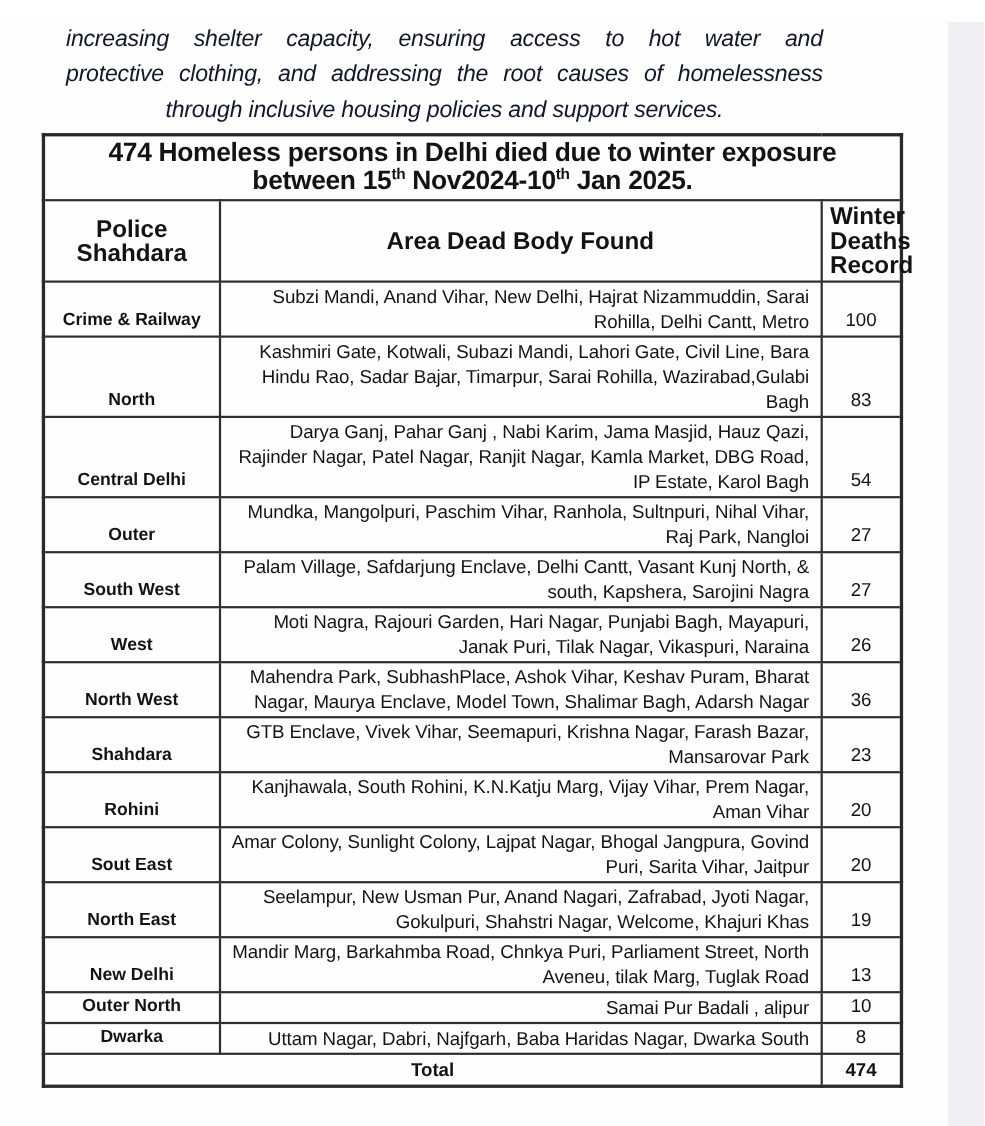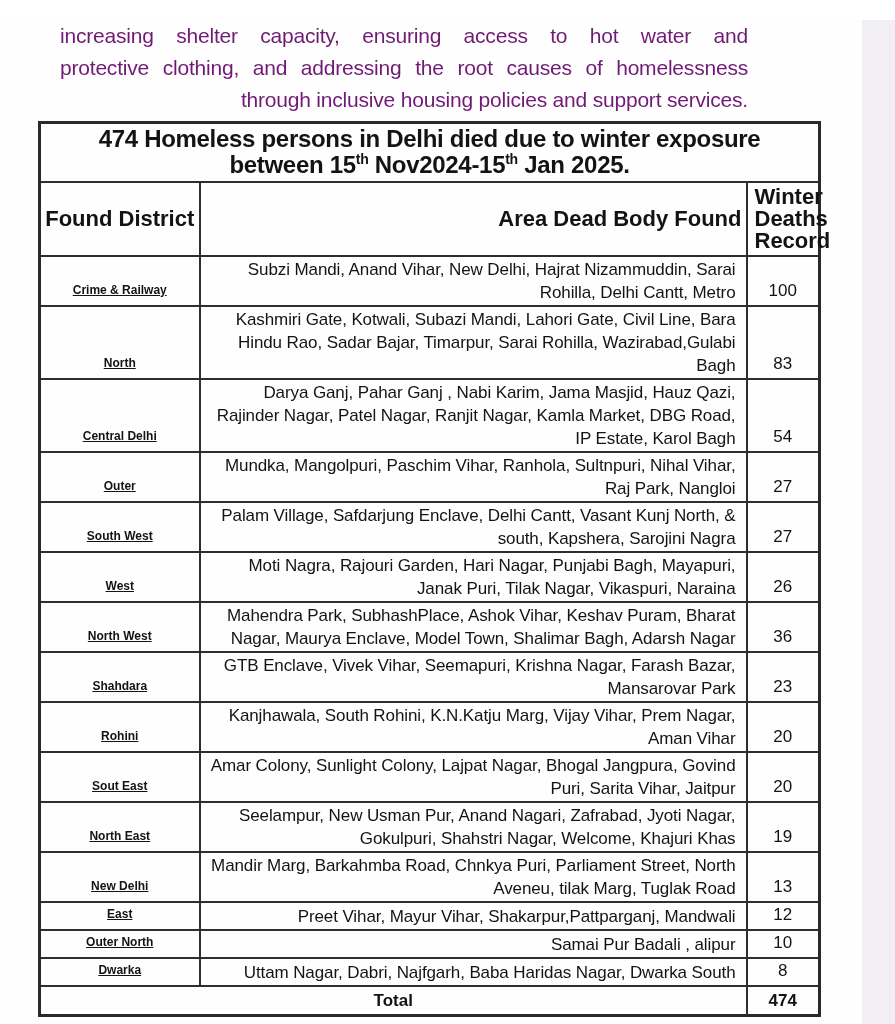--- a/index.html
+++ b/index.html
@@ -25,29 +25,30 @@
     left: 862px;
     width: 33px;
     height: 1024px;
     background: #f1eef4;
   }
   .intro {
     margin: 20px 150px 0 60px;
     width: 688px;
     font-size: 21px;
     line-height: 32px;
-    color: #701a75;
+    color: #0f172a;
     letter-spacing: -0.2px;
+    font-style: italic;
   }
   .intro .jline {
     text-align: justify;
     text-align-last: justify;
   }
   .intro .lline {
-    text-align: right;
+    text-align: center;
   }
   table.deaths {
     border-collapse: collapse;
     table-layout: fixed;
     margin: 5px 0 0 38px;
     width: 780px;
     border: 3px solid #2a2a2a;
   }
   table.deaths col.c-district { width: 160px; }
   table.deaths col.c-area     { width: 547px; }
@@ -70,30 +71,29 @@
     line-height: 0;
   }
   th.hdr {
     font-size: 22px;
     font-weight: bold;
     line-height: 22px;
     vertical-align: middle;
     padding: 3px 4px;
   }
   th.hdr-district { text-align: center; height: 66px; }
-  th.hdr-area     { text-align: right; }
+  th.hdr-area     { text-align: center; }
   th.hdr-deaths   { text-align: left; padding-left: 7px; }
   td.district {
-    font-size: 12px;
+    font-size: 16px;
     font-weight: bold;
     text-align: center;
     vertical-align: bottom;
     padding: 1px 4px 4px 4px;
     line-height: 21px;
-    text-decoration: underline;
   }
   td.area {
     font-size: 17px;
     text-align: right;
     vertical-align: middle;
     padding: 1px 10px;
     line-height: 23px;
     letter-spacing: -0.1px;
   }
   td.deaths-n {
@@ -134,25 +134,25 @@
   <table class="deaths">
     <colgroup>
       <col class="c-district">
         <col class="c-area">
         <col class="c-deaths">
     </colgroup>
     <tbody>
       <tr>
         <td class="title-cell" colspan="3">
             <div>474 Homeless persons in Delhi died due to winter exposure</div>
-            <div><span>between 15</span><sup>th</sup><span> Nov2024-15</span><sup>th</sup><span> Jan 2025.</span></div>
+            <div><span>between 15</span><sup>th</sup><span> Nov2024-10</span><sup>th</sup><span> Jan 2025.</span></div>
           </td>
       </tr>
       <tr>
-        <th class="hdr hdr-district">Found District</th>
+        <th class="hdr hdr-district">Police Shahdara</th>
         <th class="hdr hdr-area">Area Dead Body Found</th>
         <th class="hdr hdr-deaths">Winter Deaths Record</th>
       </tr>
 
       <tr>
         <td class="district">Crime &amp; Railway</td>
         <td class="area">Subzi Mandi, Anand Vihar, New Delhi, Hajrat Nizammuddin, Sarai Rohilla, Delhi Cantt, Metro</td>
         <td class="deaths-n">100</td>
       </tr>
       <tr>
@@ -204,25 +204,20 @@
         <td class="district">North East</td>
         <td class="area">Seelampur, New Usman Pur, Anand Nagari, Zafrabad, Jyoti Nagar, Gokulpuri, Shahstri Nagar, Welcome, Khajuri Khas</td>
         <td class="deaths-n">19</td>
       </tr>
       <tr>
         <td class="district">New Delhi</td>
         <td class="area">Mandir Marg, Barkahmba Road, Chnkya Puri, Parliament Street, North Aveneu, tilak Marg, Tuglak Road</td>
         <td class="deaths-n">13</td>
       </tr>
       <tr>
-        <td class="district">East</td>
-        <td class="area">Preet Vihar, Mayur Vihar, Shakarpur,Pattparganj, Mandwali</td>
-        <td class="deaths-n">12</td>
-      </tr>
-      <tr>
         <td class="district">Outer North</td>
         <td class="area">Samai Pur Badali , alipur</td>
         <td class="deaths-n">10</td>
       </tr>
       <tr>
         <td class="district">Dwarka</td>
         <td class="area">Uttam Nagar, Dabri, Najfgarh, Baba Haridas Nagar, Dwarka South</td>
         <td class="deaths-n">8</td>
       </tr>
 

